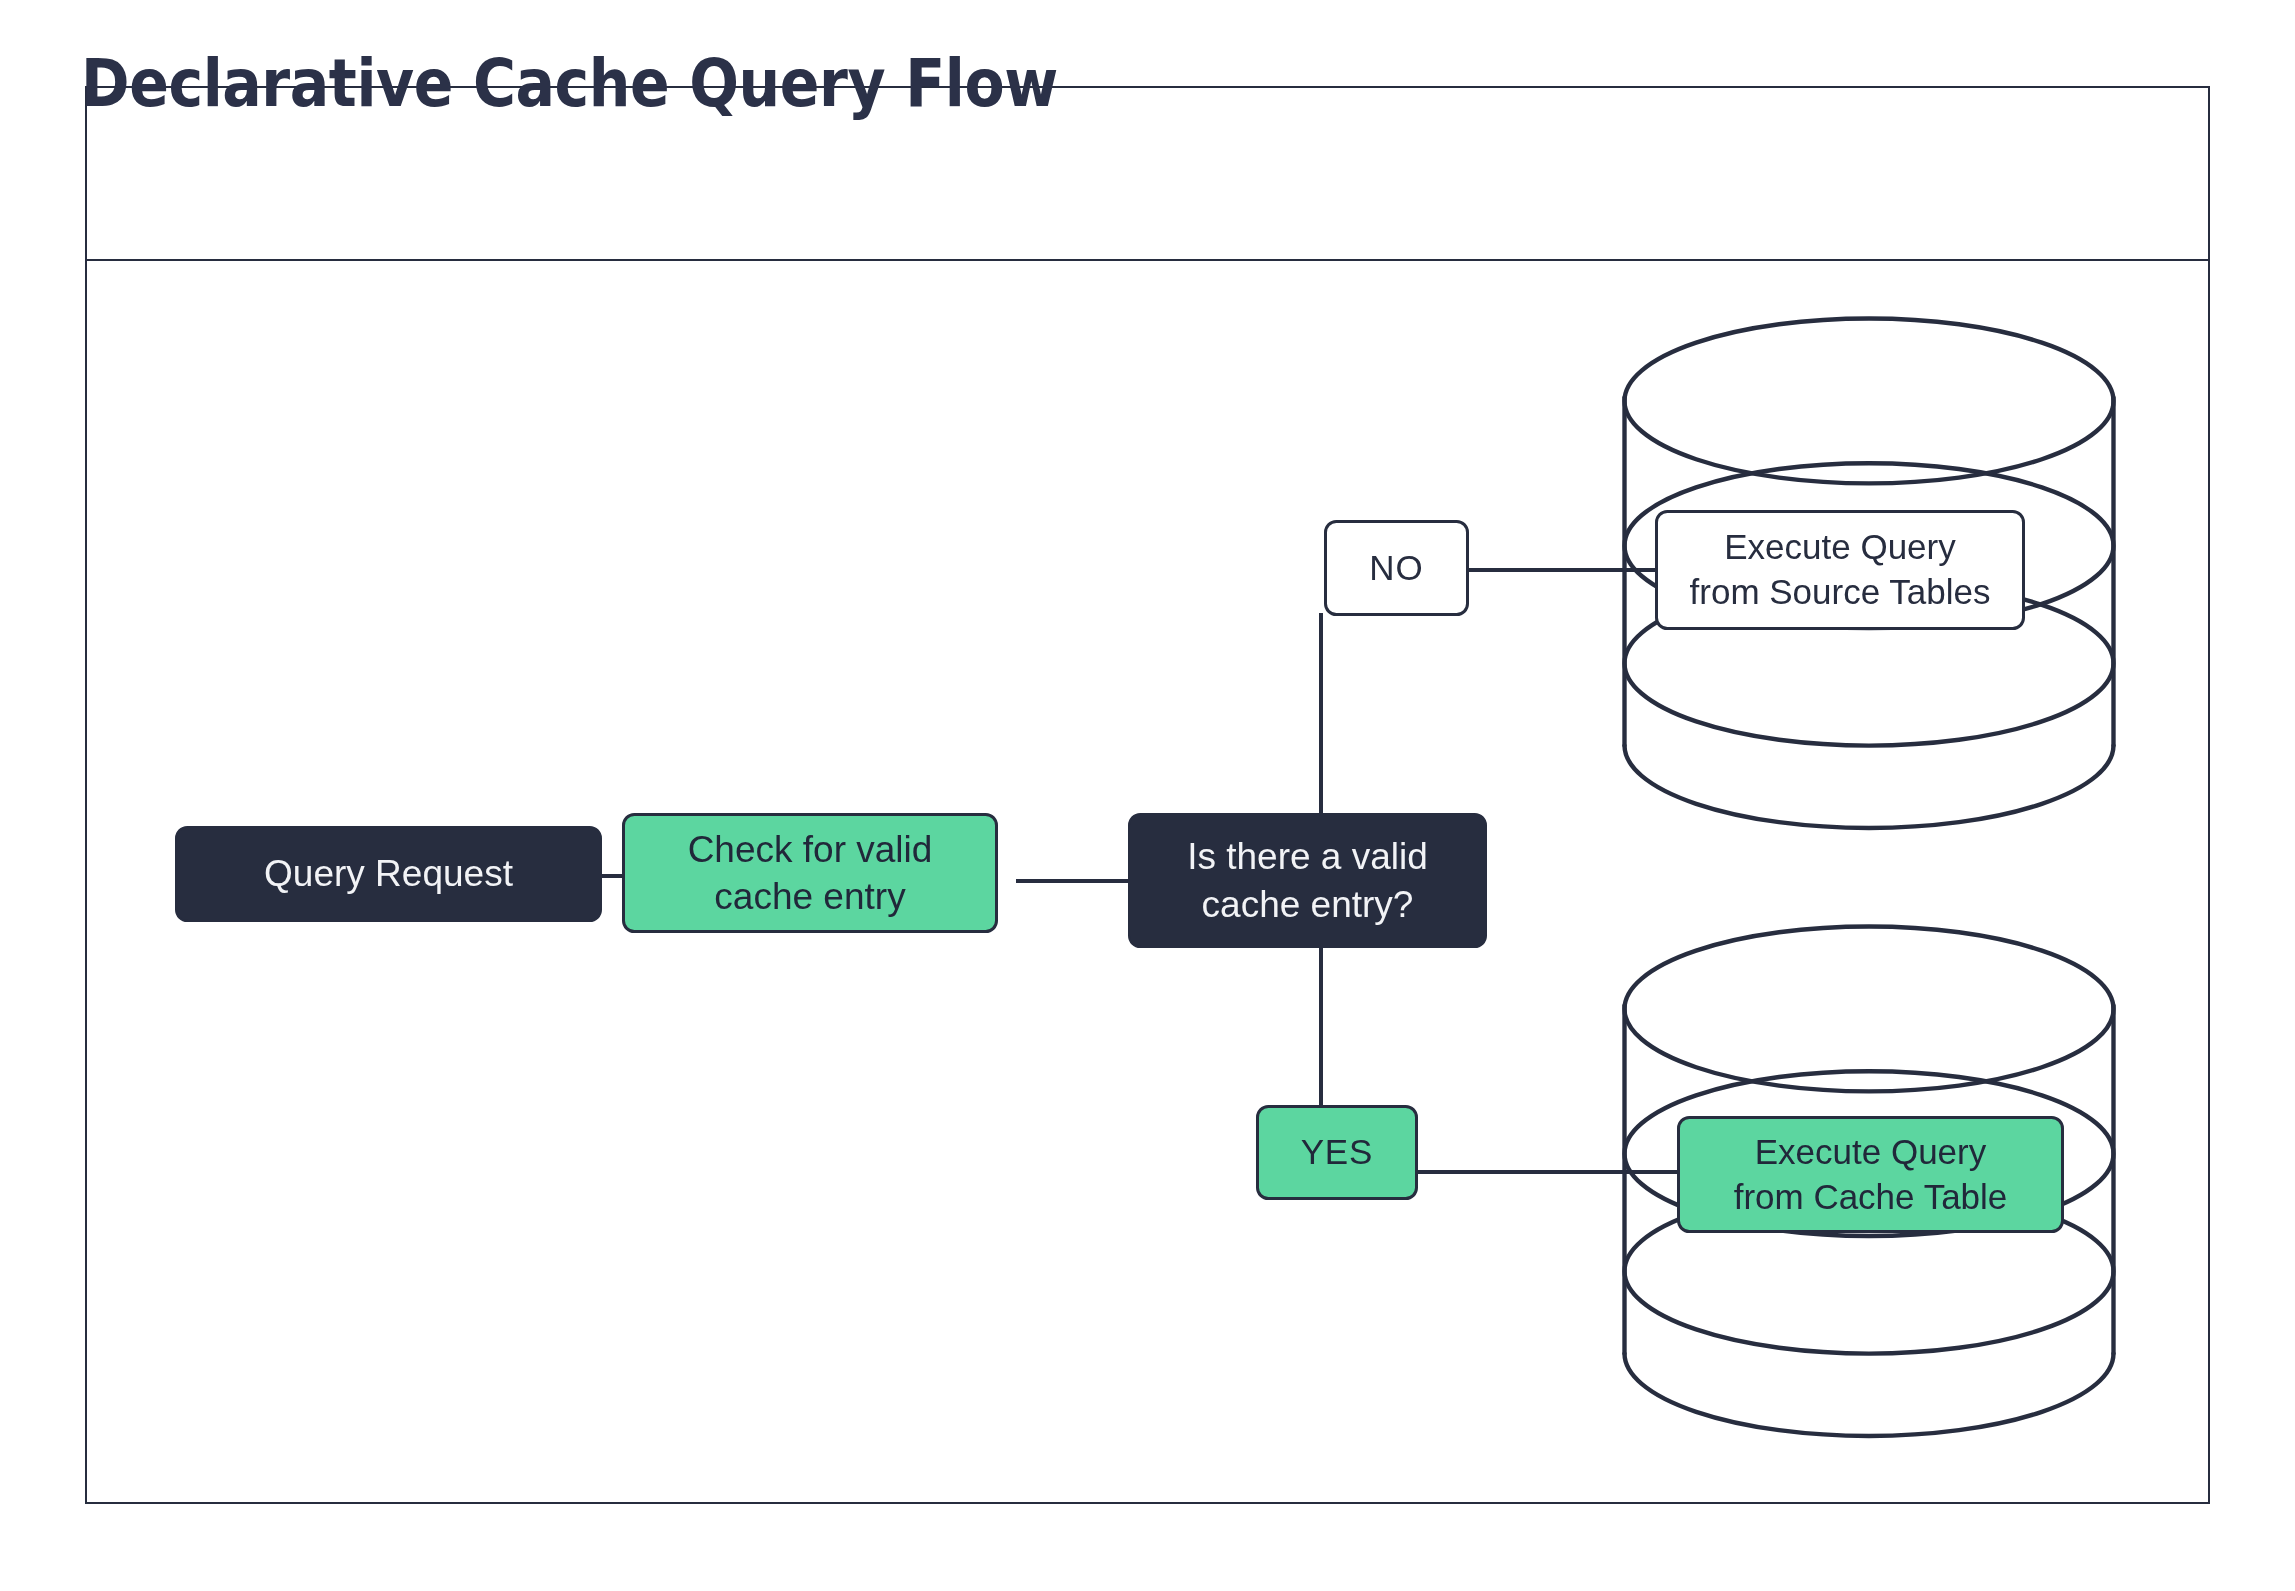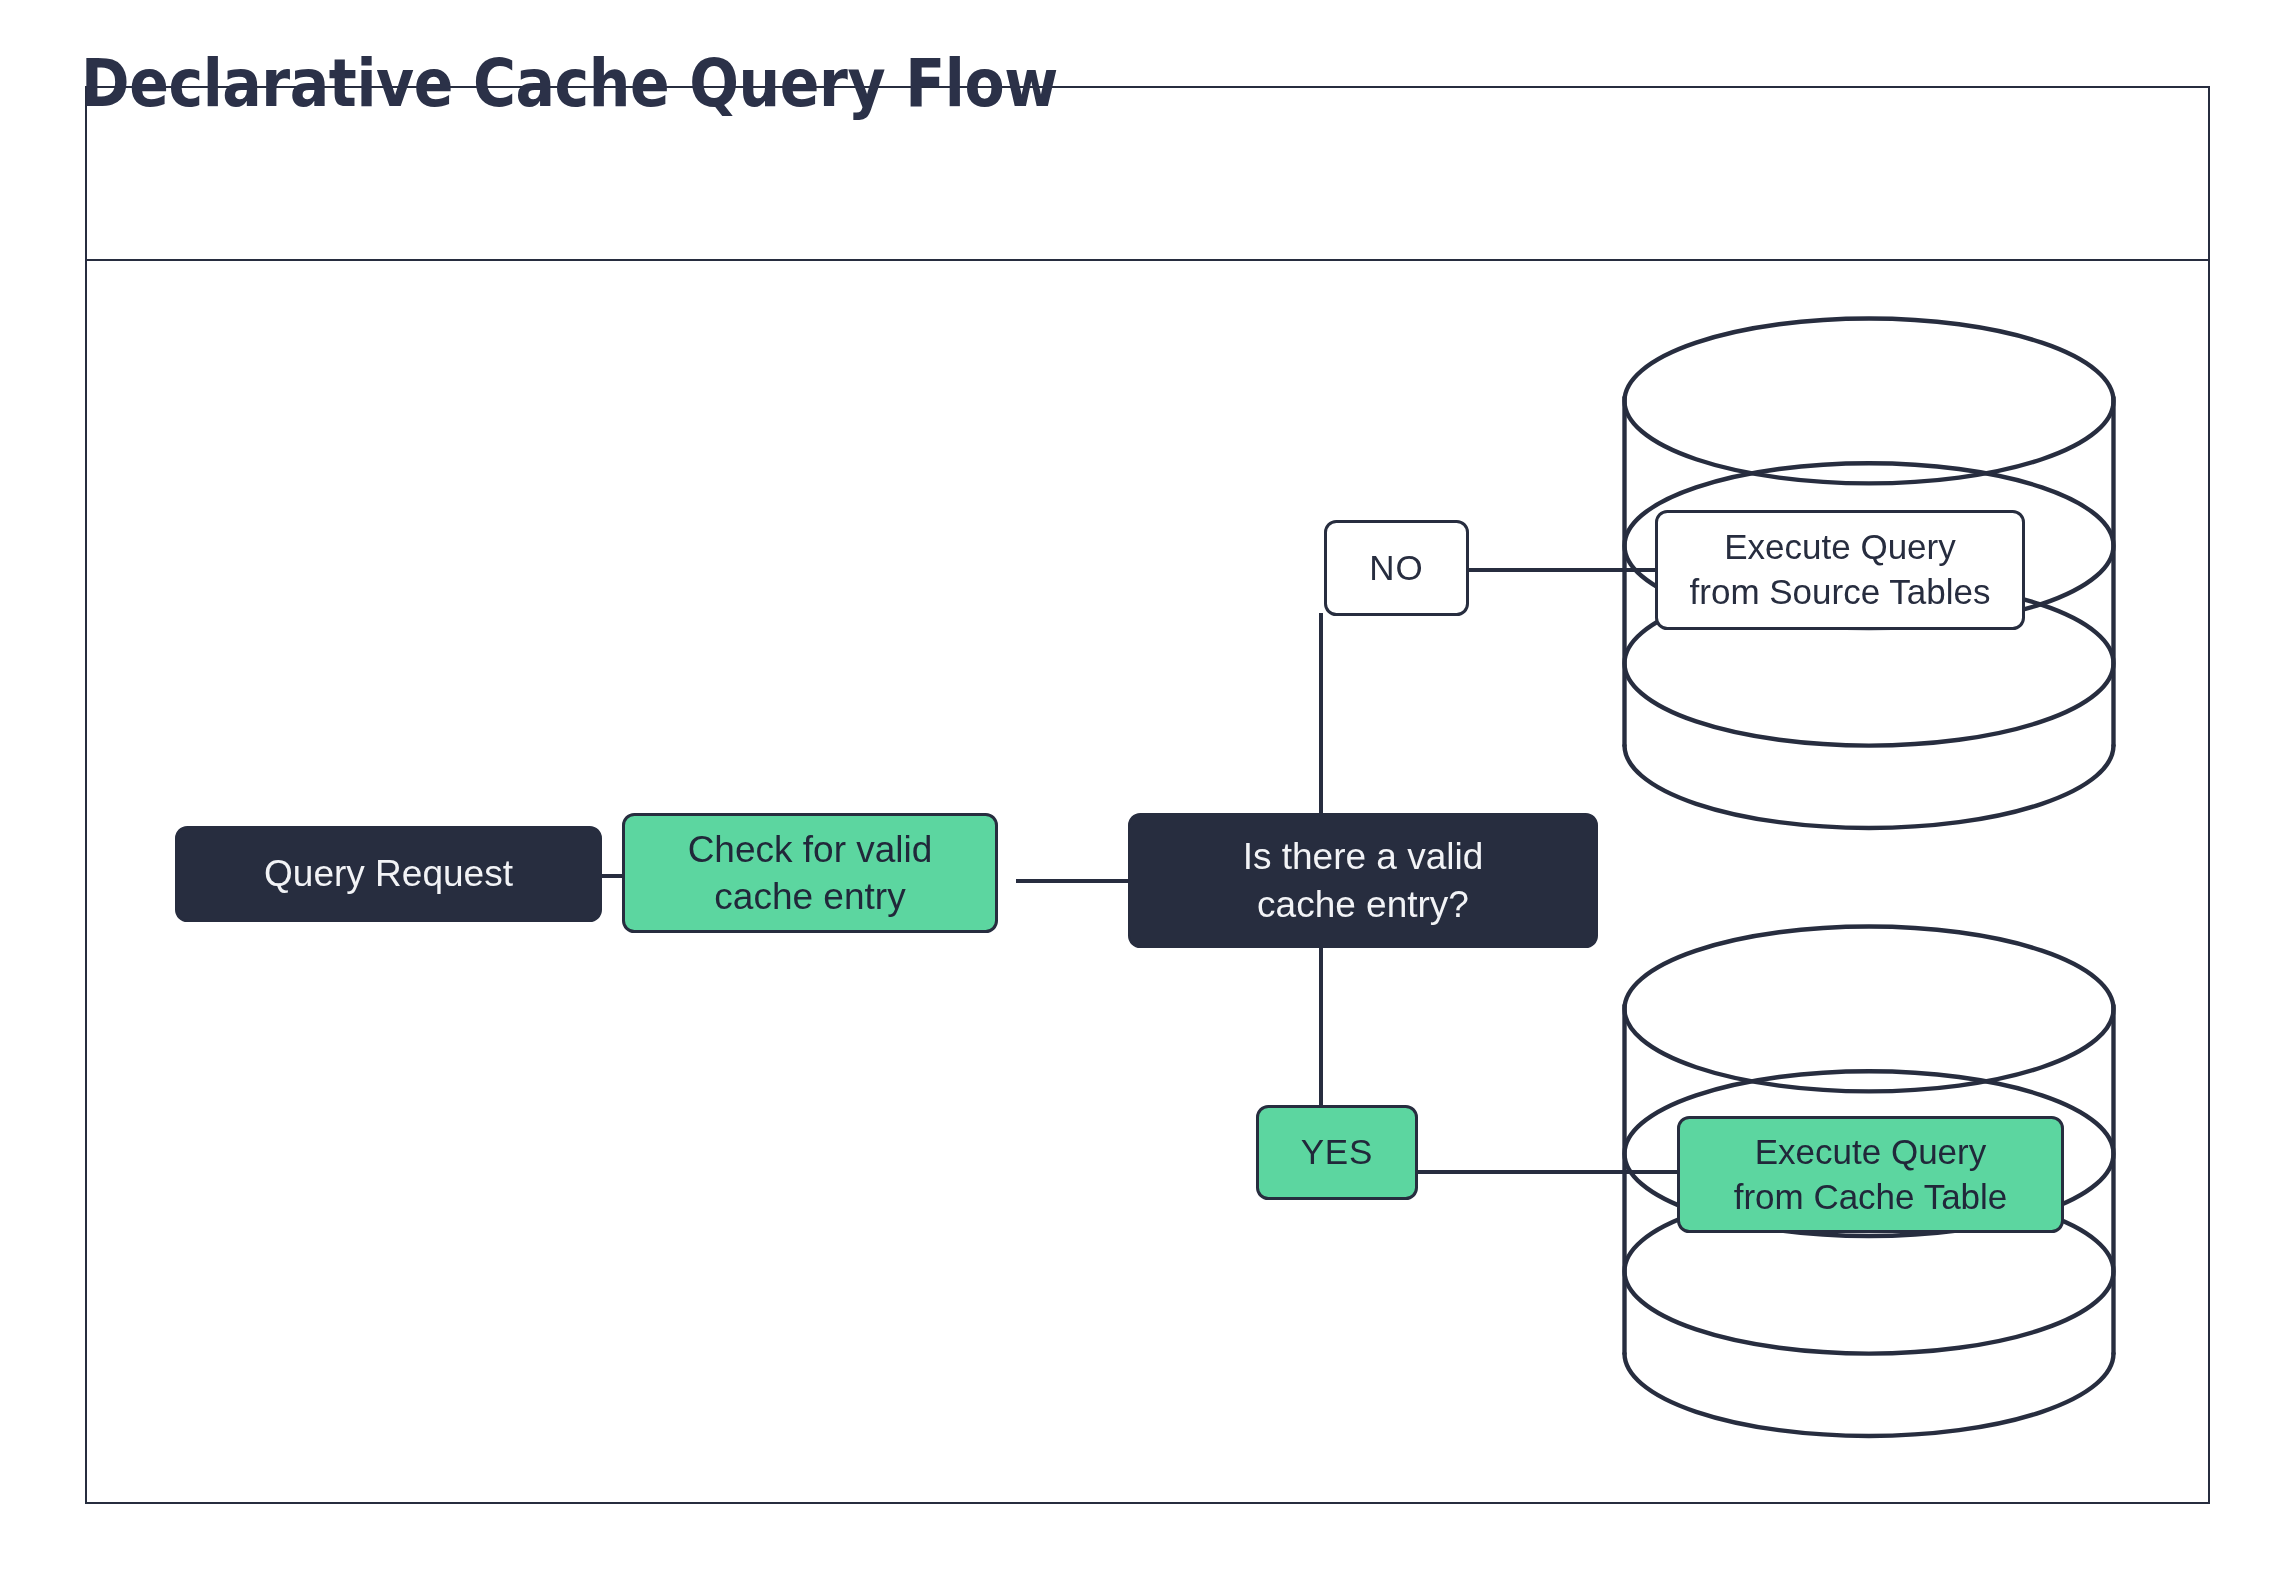--- a/index.html
+++ b/index.html
@@ -166,21 +166,21 @@
         <ellipse cx="283" cy="263" rx="279" ry="94"></ellipse>
         <ellipse cx="283" cy="98" rx="279" ry="94"></ellipse>
       </svg>
     </div>
 
     <div class="node dark" style="left:175px; top:826px; width:427px; height:96px; font-size:37px;">Query Request</div>
 
     <div class="node green" style="left:622px; top:813px; width:376px; height:120px; font-size:37px;">Check for valid
 cache entry</div>
 
-    <div class="node dark" style="left:1128px; top:813px; width:470px; height:135px; font-size:37px;">Is there a valid
+    <div class="node dark" style="left:1128px; top:813px; width:359px; height:135px; font-size:37px;">Is there a valid
 cache entry?</div>
 
     <div class="node white plain" style="left:1324px; top:520px; width:145px; height:96px;">NO</div>
 
     <div class="node green plain" style="left:1256px; top:1105px; width:162px; height:95px;">YES</div>
 
     <div class="node white" style="left:1655px; top:510px; width:370px; height:120px; font-size:35px;">Execute Query
 from Source Tables</div>
 
     <div class="node green" style="left:1677px; top:1116px; width:387px; height:117px; font-size:35px;">Execute Query

